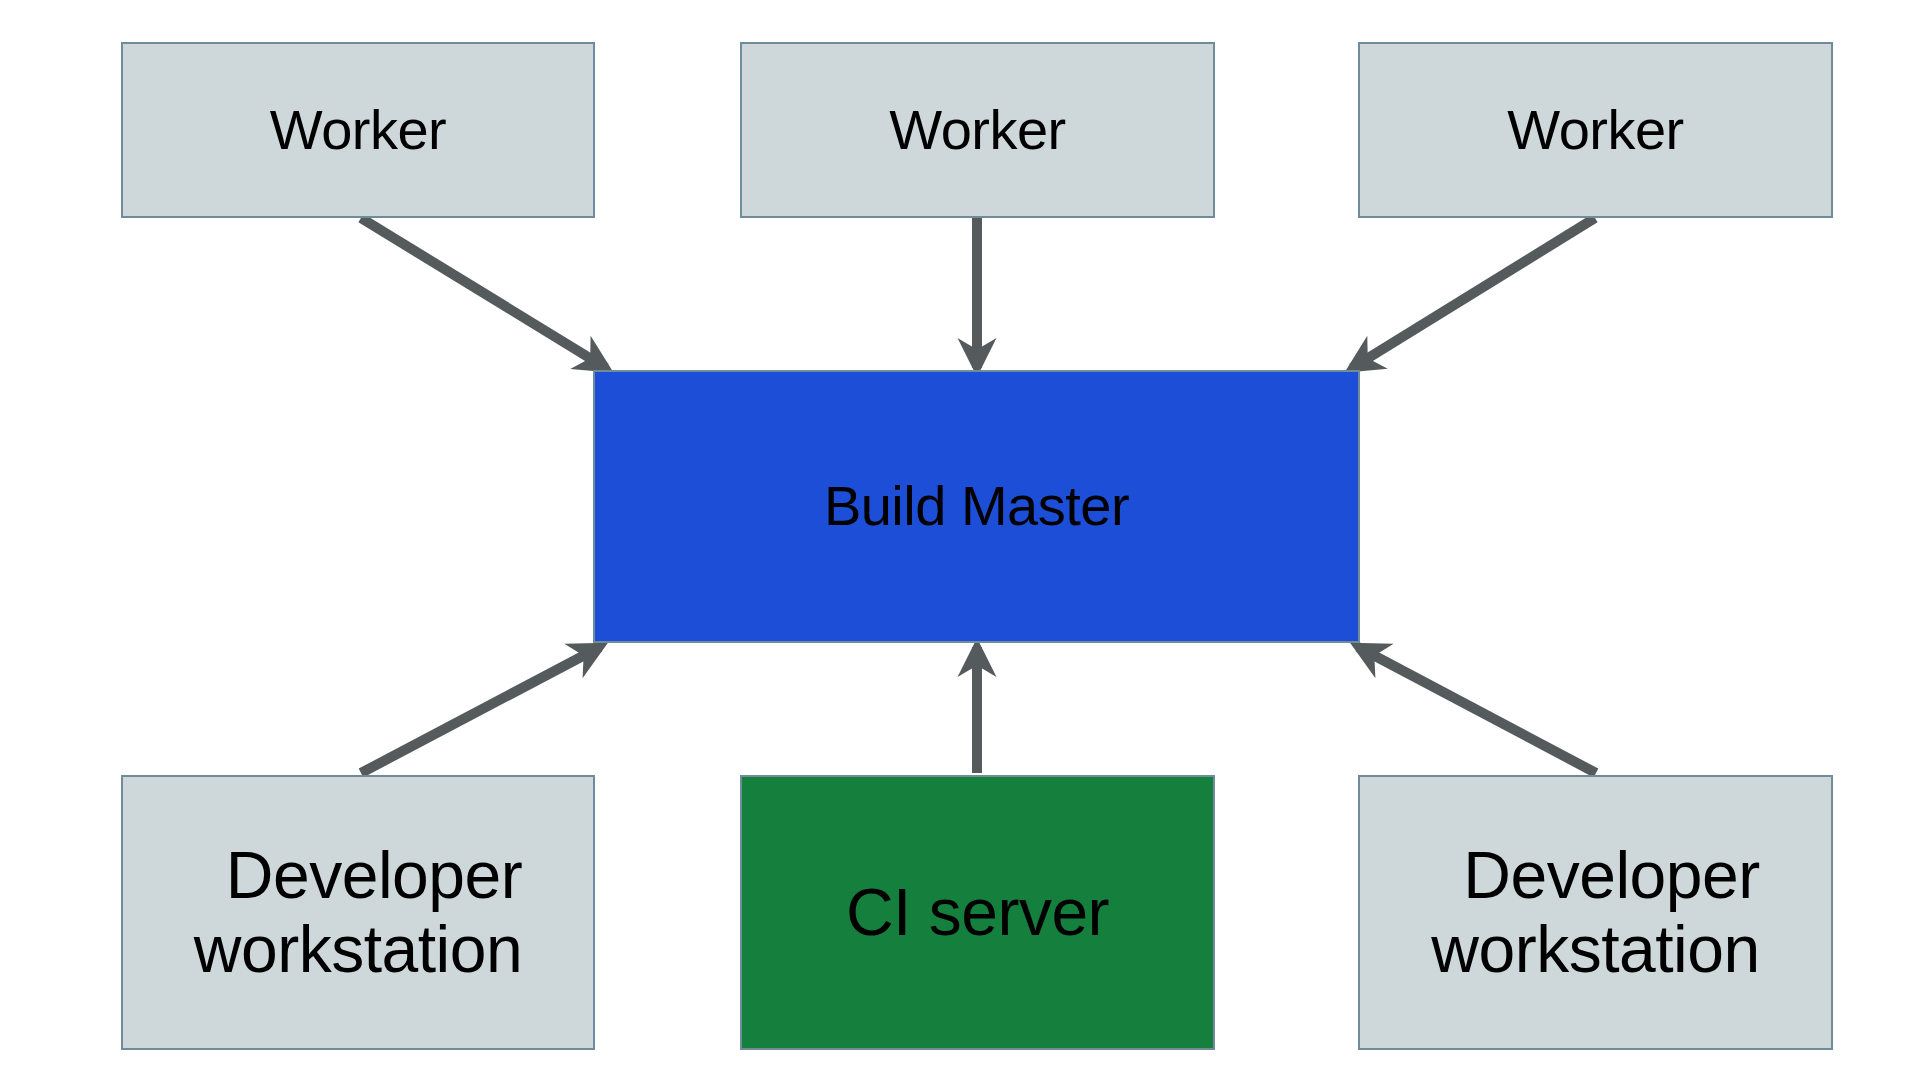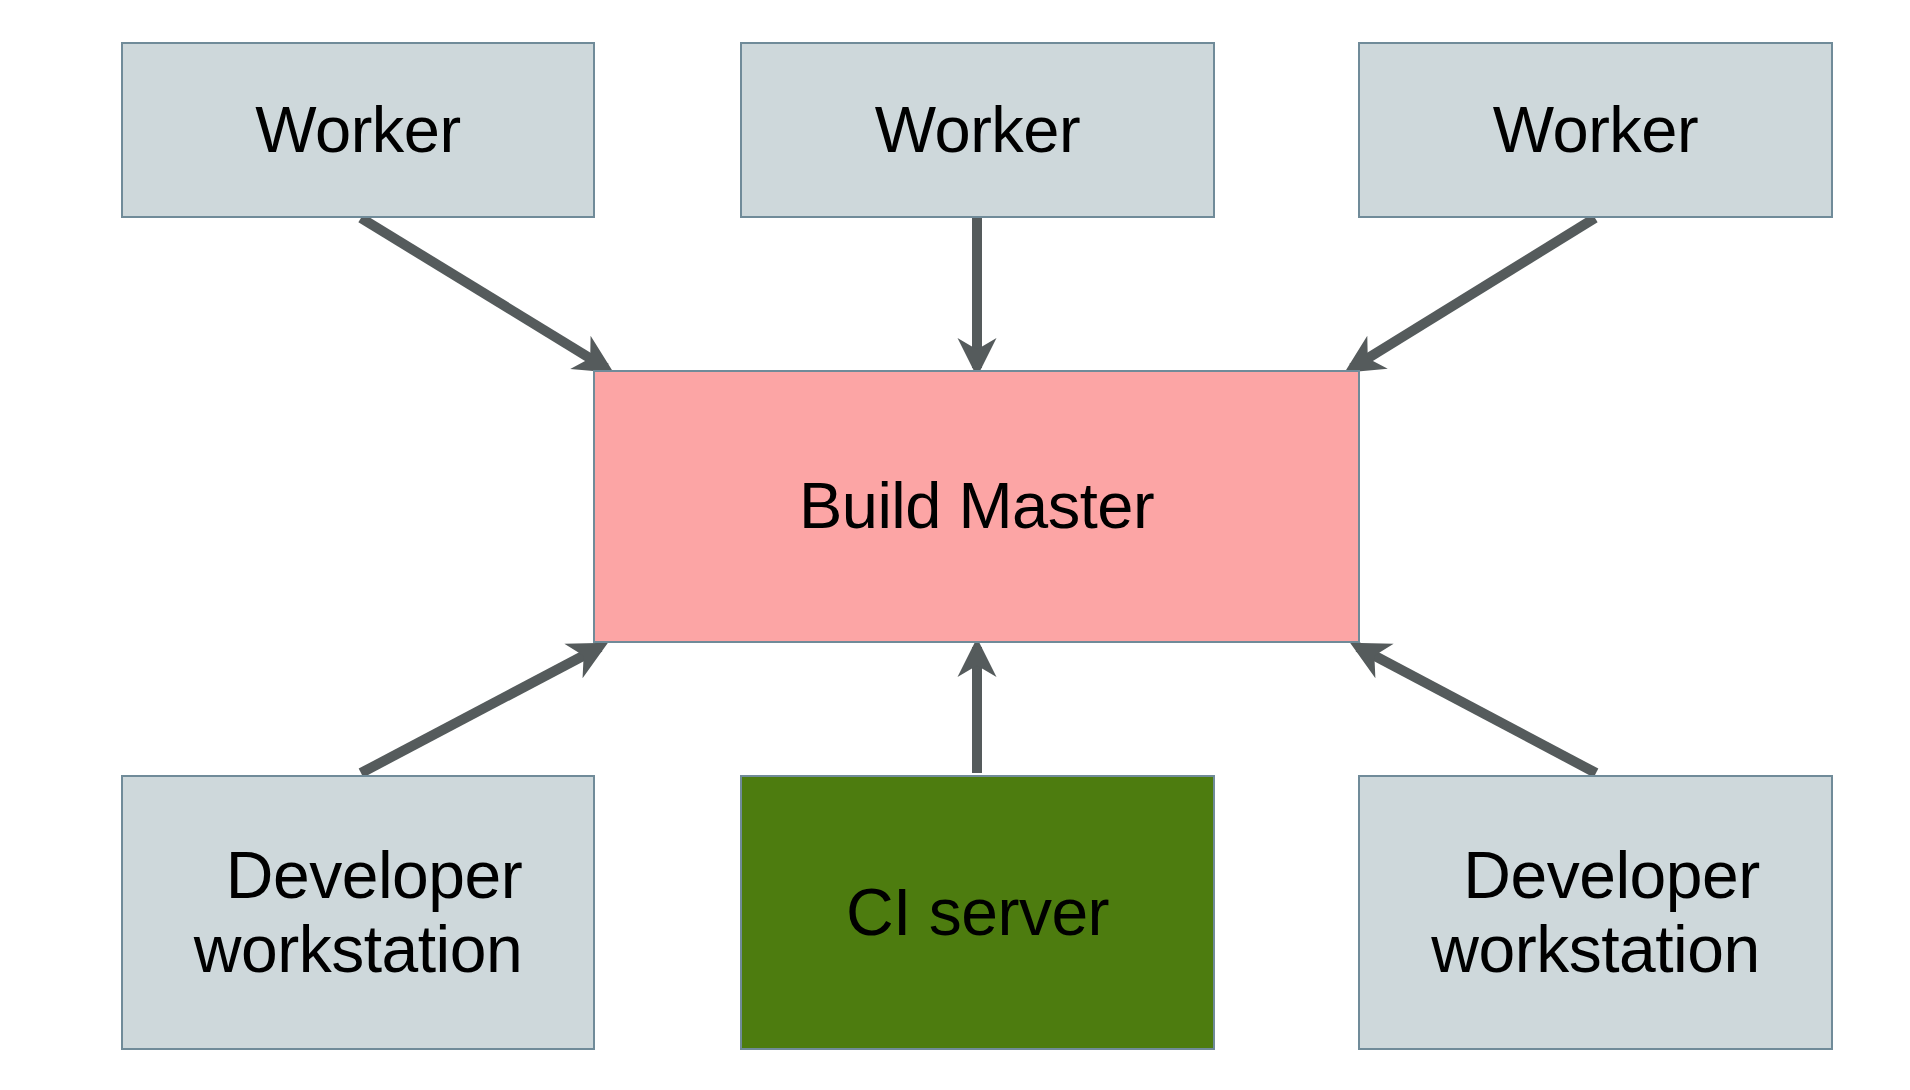--- a/index.html
+++ b/index.html
@@ -36,21 +36,21 @@
   }
   .node-label {
     color: #000000;
     font-family: "Liberation Sans", sans-serif;
     font-weight: 400;
     line-height: 1.12;
     letter-spacing: -0.5px;
     white-space: pre-line;
     padding: 0 8px;
   }
-  .size-lg { font-size: 65px; }
+  .size-lg { font-size: 56px; }
   .size-md { font-size: 66px; text-align: right; }
 </style>
 </head>
 <body>
 
 <div id="diagram-root">
 
   <svg id="arrow-layer" viewBox="0 0 1910 1090" width="1910" height="1090" xmlns="http://www.w3.org/2000/svg">
     <defs>
       <marker id="arrowhead" markerWidth="4.2" markerHeight="4.2" refX="3.1" refY="2.1" orient="auto" markerUnits="strokeWidth">
@@ -72,30 +72,30 @@
   </div>
 
   <div class="node-box" style="left: 740px; top: 42px; width: 475px; height: 176px; background: rgb(206, 216, 219); border-color: rgb(112, 139, 153); border-width: 2px;">
     <span class="node-label size-lg">Worker</span>
   </div>
 
   <div class="node-box" style="left: 1358px; top: 42px; width: 475px; height: 176px; background: rgb(206, 216, 219); border-color: rgb(112, 139, 153); border-width: 2px;">
     <span class="node-label size-lg">Worker</span>
   </div>
 
-  <div class="node-box" style="left: 593px; top: 370px; width: 767px; height: 273px; background: #fca5a5; border-color: rgb(112, 139, 153); border-width: 2px; text-align: center;">
+  <div class="node-box" style="left: 593px; top: 370px; width: 767px; height: 273px; background: #1d4ed8; border-color: rgb(112, 139, 153); border-width: 2px; text-align: center;">
     <span class="node-label size-lg">Build Master</span>
   </div>
 
   <div class="node-box" style="left: 121px; top: 775px; width: 474px; height: 275px; background: rgb(206, 216, 219); border-color: rgb(112, 139, 153); border-width: 2px;">
     <span class="node-label size-md">Developer
 workstation</span>
   </div>
 
-  <div class="node-box" style="left: 740px; top: 775px; width: 475px; height: 275px; background: #4d7c0f; border-color: rgb(112, 139, 153); border-width: 2px;">
+  <div class="node-box" style="left: 740px; top: 775px; width: 475px; height: 275px; background: #15803d; border-color: rgb(112, 139, 153); border-width: 2px;">
     <span class="node-label size-md">CI server</span>
   </div>
 
   <div class="node-box" style="left: 1358px; top: 775px; width: 475px; height: 275px; background: rgb(206, 216, 219); border-color: rgb(112, 139, 153); border-width: 2px;">
     <span class="node-label size-md">Developer
 workstation</span>
   </div>
 
 </div>
 

